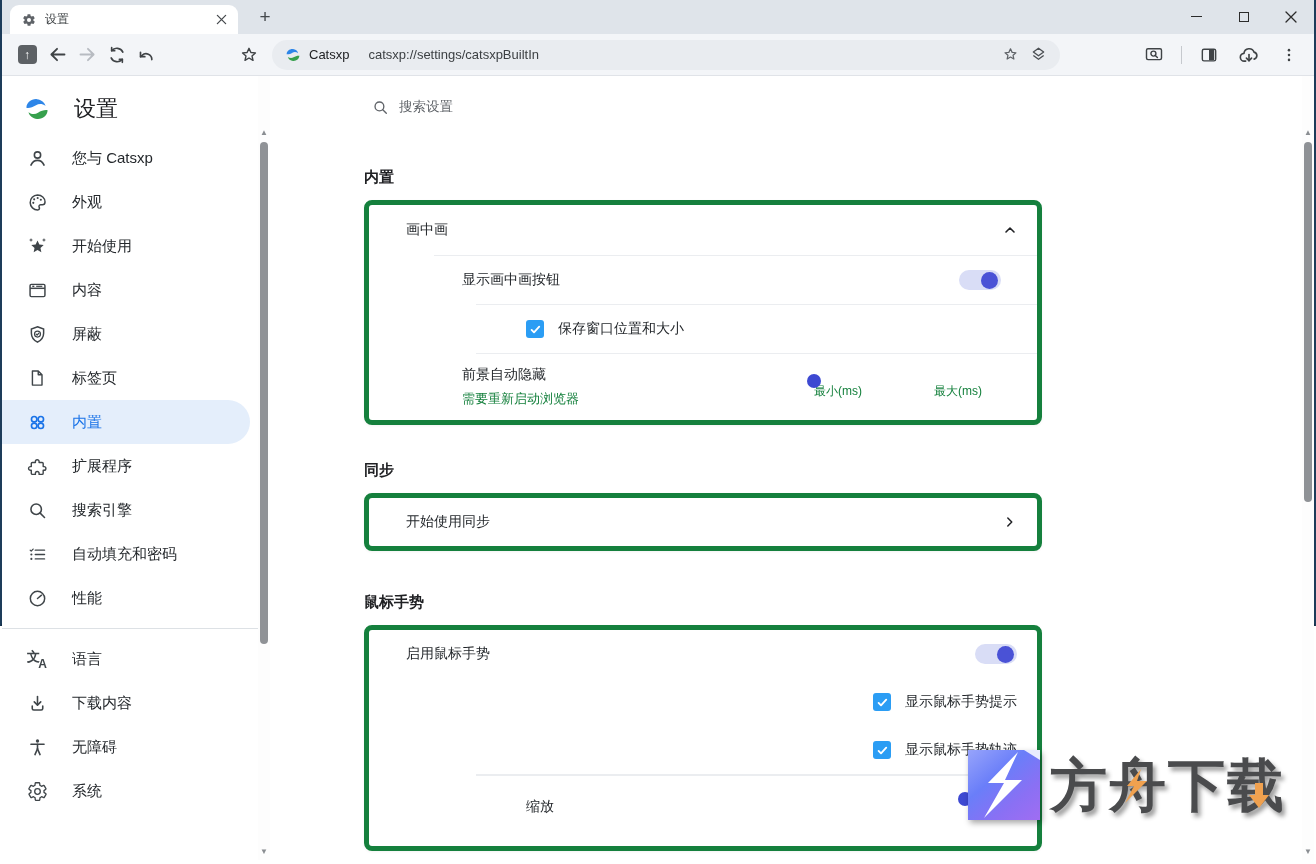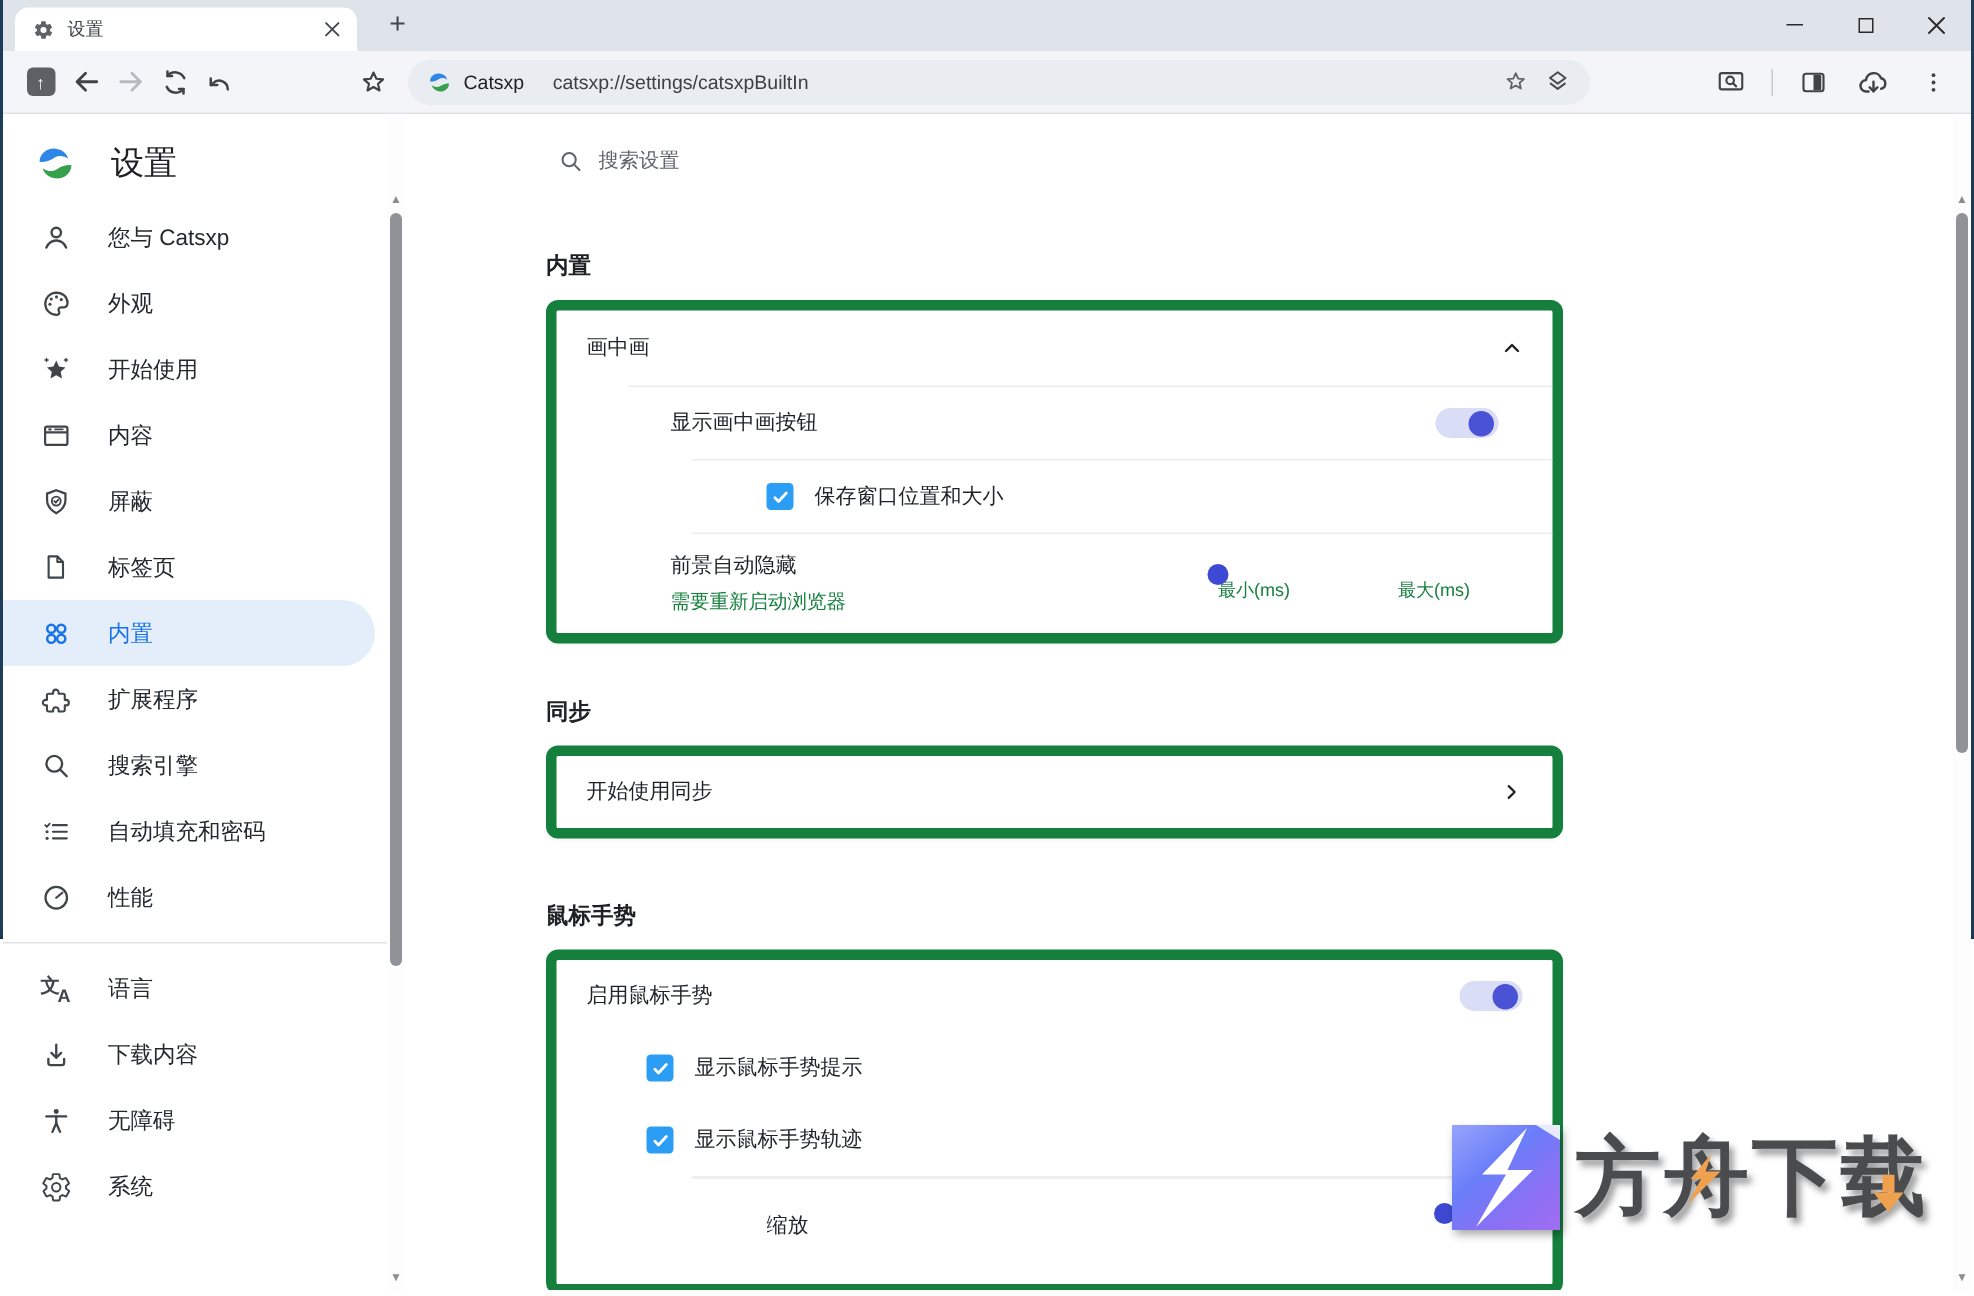--- a/index.html
+++ b/index.html
@@ -60,26 +60,26 @@
   .vs-arrow { position:absolute; left:0; width:12px; text-align:center; font-size:8px; color:#8a8e92; }
   .vs-thumb { position:absolute; left:2px; width:8px; background:#8f9296; border-radius:4px; }
 
   .content { flex:1; position:relative; background:#fff; overflow:hidden; }
   .search-row { display:flex; align-items:center; gap:10px; padding:22px 0 0 102px;
     color:#5f6368; font-size:13.5px; }
   .settings-body { width:678px; margin-left:94px; }
   h2.section { font-size:15px; font-weight:700; color:#202124; margin:52px 0 13px 0; }
   h2.section.later { margin-top:36px; }
   h2.section.g { margin-top:42px; }
-  .card { background:#fff; border:7px solid #15803d; border-radius:8px;
-    box-shadow:0 1px 3px rgba(0,0,0,.05); overflow:hidden; }
+  .card { background:#fff; border:5px solid #15803d; border-radius:8px;
+    box-shadow:0 1px 3px rgba(0,0,0,.05); overflow:hidden;padding-left:17px; }
   .row { display:flex; align-items:center; min-height:48px; padding:0 20px; font-size:14px; color:#1f2327; }
   .row .grow { flex:1; }
   .r-50 { min-height:50px; } .r-66 { min-height:66px; } .r-62 { min-height:62px; } .r-70 { min-height:70px; align-items:flex-start; padding-top:16px; }
-  .pl60 { padding-left:60px; } .pl76 { padding-left:76px; } .pl140 { padding-left:140px; }
+  .pl60 { padding-left:60px;justify-content:flex-end; } .pl76 { padding-left:76px; } .pl140 { padding-left:140px; }
   .divider { height:1px; background:#ebedf0; }
   .d48 { margin-left:48px; } .d90 { margin-left:90px; } .d136 { margin-left:90px; }
   .sub { font-size:13px; color:#15803d; margin-top:6px; }
   .chev { color:#202124; display:flex; }
 
   .toggle { width:42px; height:20px; border-radius:10px; background:#d9ddf6; position:relative; flex:0 0 auto; }
   .toggle .knob { position:absolute; right:3px; top:1.5px; width:17px; height:17px; border-radius:50%; background:#4a52d6; }
   .mr16 { margin-right:16px; }
 
   .checkbox { width:18px; height:18px; background:#2b9df4; border-radius:3px; display:flex;

